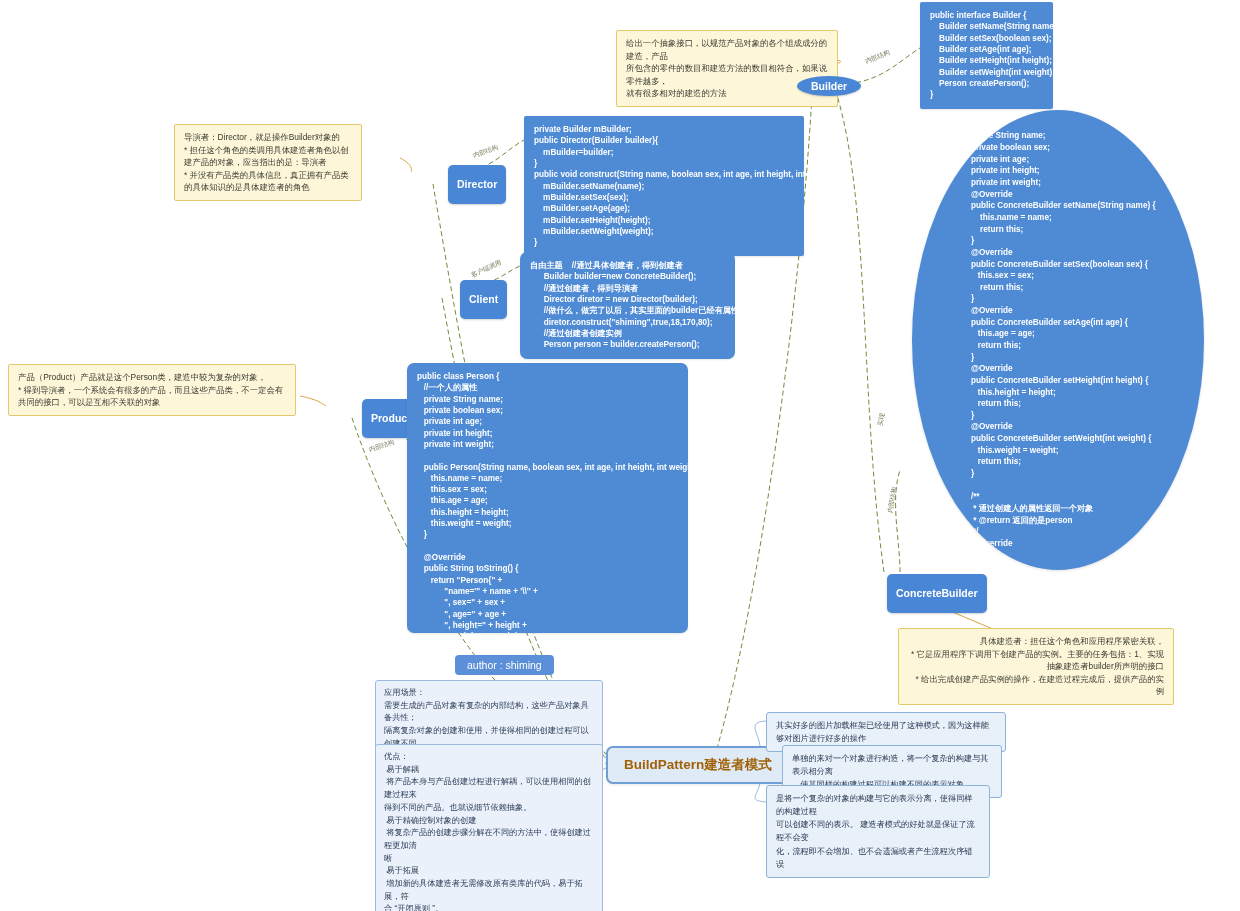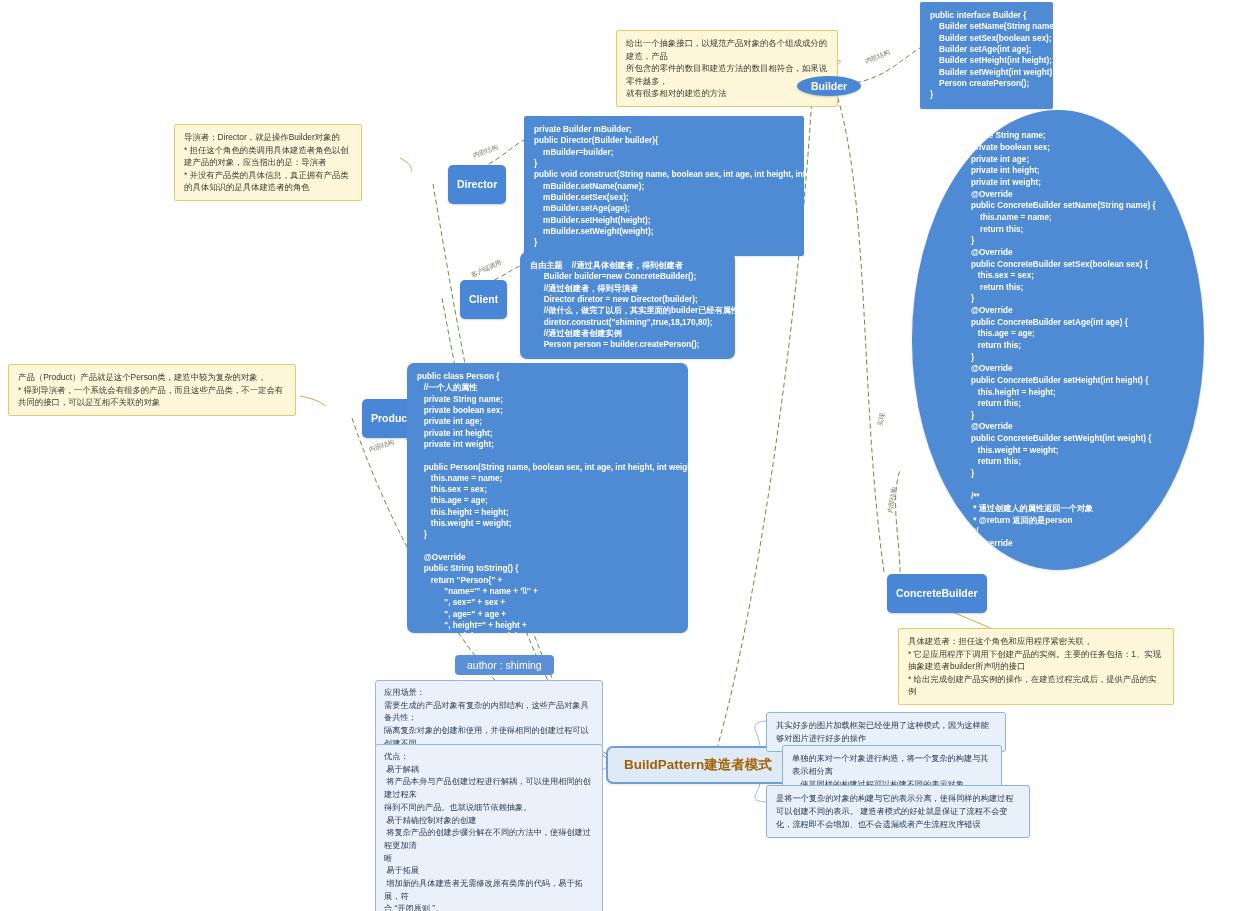--- a/index.html
+++ b/index.html
@@ -302,21 +302,21 @@
 
   /**
    * 通过创建人的属性返回一个对象
    * @return 返回的是person
    */
   @Override</span>
   </div>
 
   <div class="node pill" style="left:851px; top:574px;">ConcreteBuilder</div>
 
-  <div class="node note-yellow" style="left:898px; top:628px; width:276px;">具体建造者：担任这个角色和应用程序紧密关联，
+  <div class="node note-yellow" style="left:898px; top:628px; width:276px;text-align:right;">具体建造者：担任这个角色和应用程序紧密关联，
 * 它是应用程序下调用下创建产品的实例。主要的任务包括：1、实现抽象建造者builder所声明的接口
 * 给出完成创建产品实例的操作，在建造过程完成后，提供产品的实例</div>
 
   <div class="edge-label" style="left:876px; top:425px; transform:rotate(-78deg);">实现</div>
 
   <div class="edge-label" style="left:886px; top:512px; transform:rotate(-80deg);">内部结构</div>
 
   <div class="node pill-author" style="left:455px; top:655px;">author : shiming</div>
 
   <div class="node center-title" style="left:606px; top:746px;">BuildPattern建造者模式</div>
@@ -341,17 +341,17 @@
 似；如果产品之间的差异性很大，则不适合使用建造者模式，
 因此其使用范围受到一定的限制。
  如果产品的内部变化复杂，可能会导致需要定义很多具体建造者类
 来实现这种变化，导致系统变得很庞大。</div>
 
   <div class="node note-blue2" style="left:766px; top:712px; width:240px;">其实好多的图片加载框架已经使用了这种模式，因为这样能够对图片进行好多的操作</div>
 
   <div class="node note-blue2" style="left:782px; top:745px; width:220px;">单独的来对一个对象进行构造，将一个复杂的构建与其表示相分离
 ，使其同样的构建过程可以构建不同的表示对象</div>
 
-  <div class="node note-blue2" style="left:766px; top:785px; width:264px;">是将一个复杂的对象的构建与它的表示分离，使得同样的构建过程
+  <div class="node note-blue2" style="left:766px; top:785px; width:224px;">是将一个复杂的对象的构建与它的表示分离，使得同样的构建过程
 可以创建不同的表示。 建造者模式的好处就是保证了流程不会变
 化，流程即不会增加、也不会遗漏或者产生流程次序错误</div>
 
 </div>
 
 </body></html>

